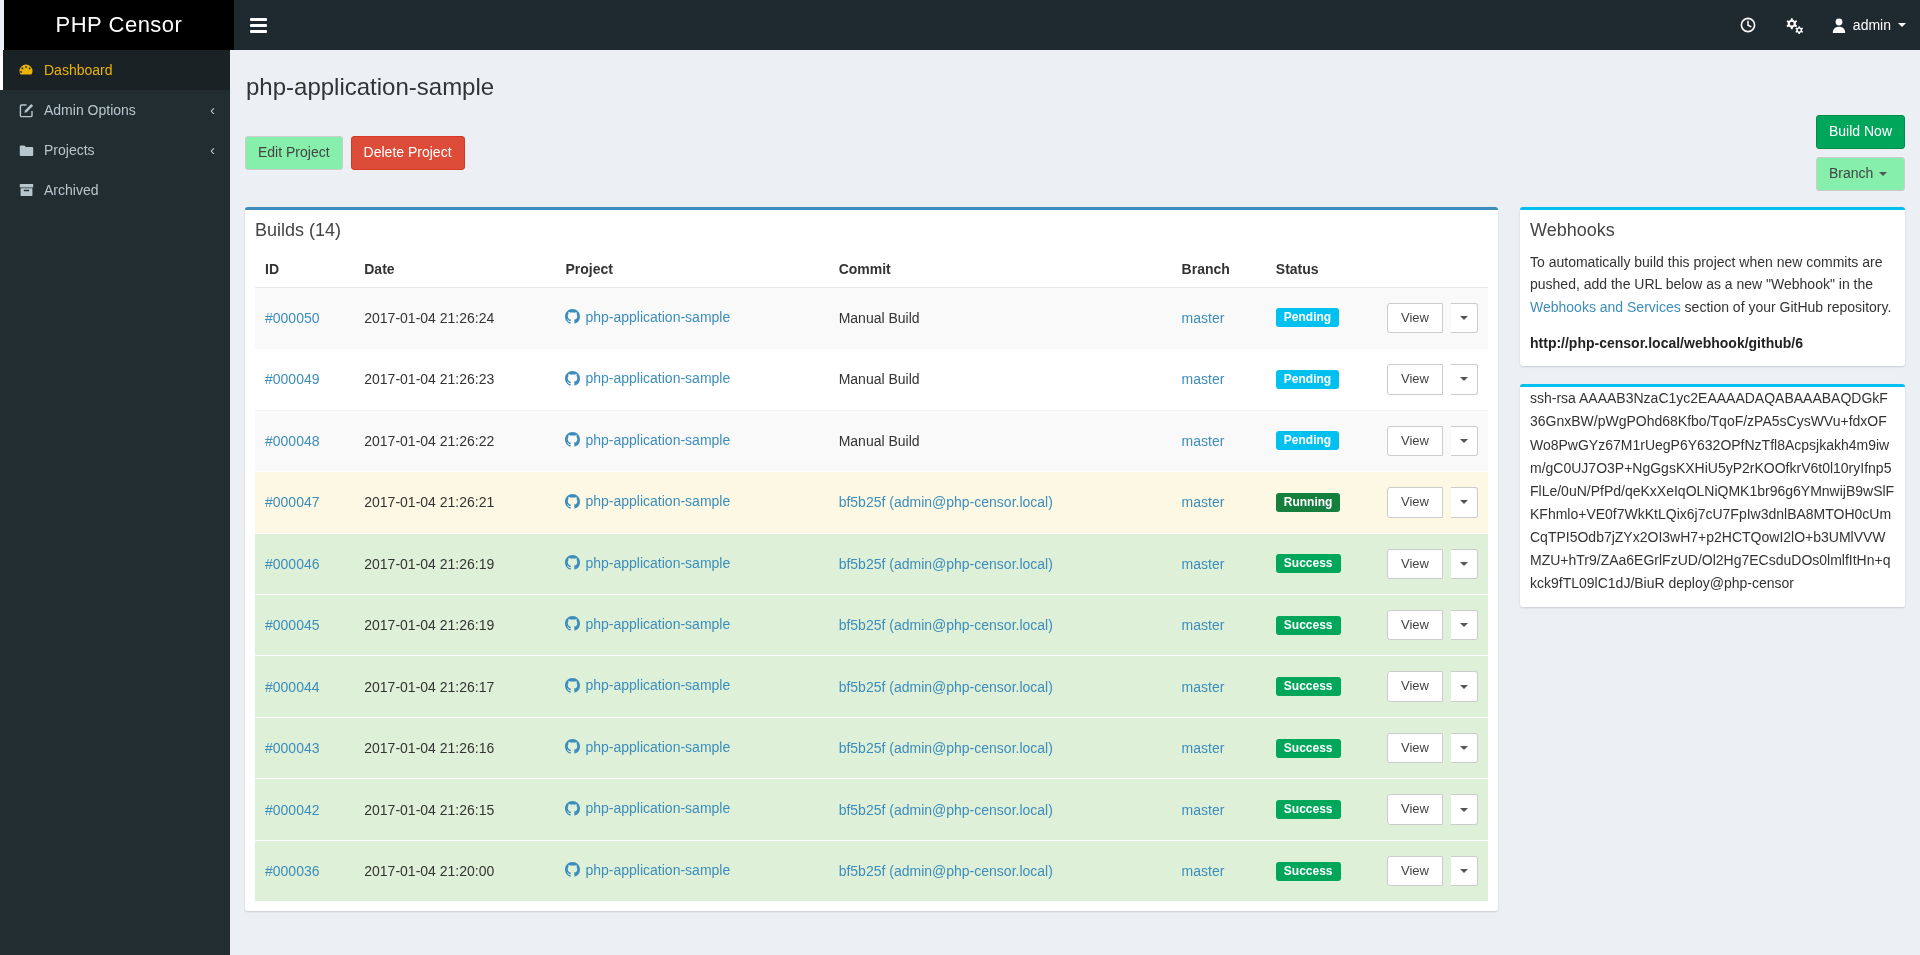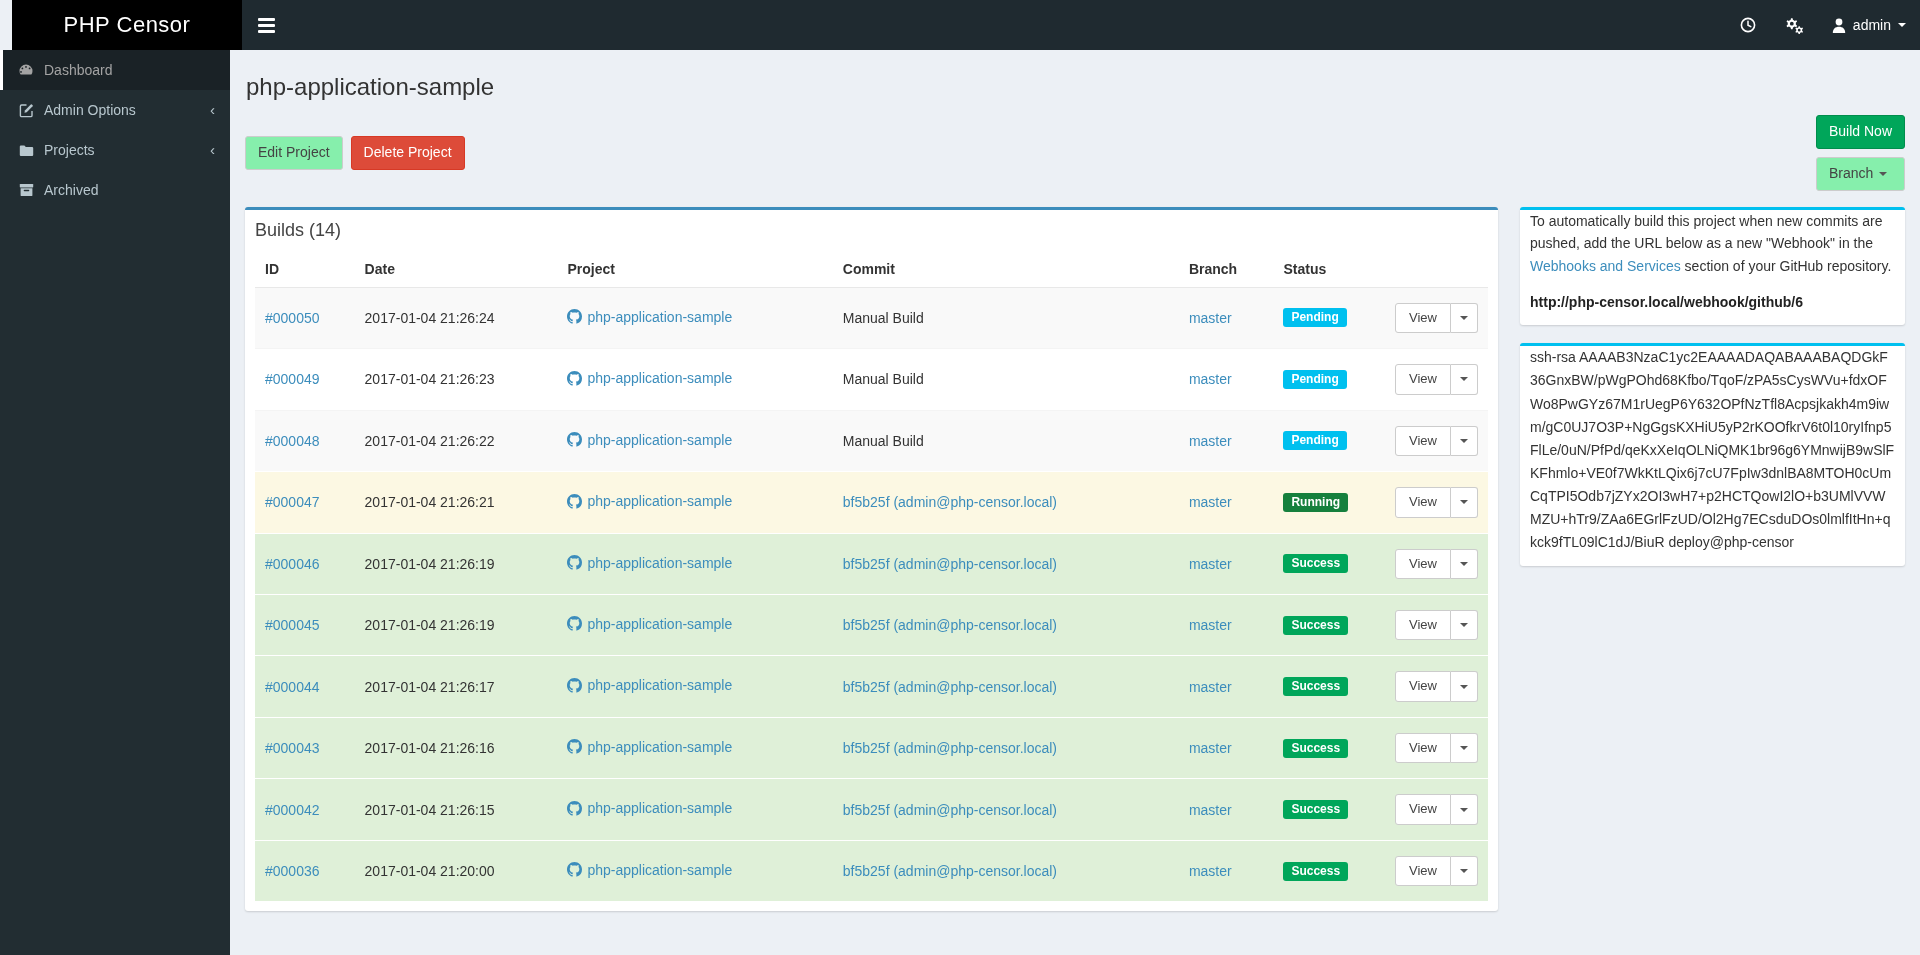--- a/index.html
+++ b/index.html
@@ -4,21 +4,21 @@
 <style>
   * { margin:0; padding:0; box-sizing:border-box; }
   html,body { width:1920px; height:955px; overflow:hidden; }
   body {
     font-family:"Liberation Sans","DejaVu Sans",sans-serif;
     font-size:14px; color:#333; background:#ecf0f5;
   }
   a { text-decoration:none; color:#3c8dbc; cursor:pointer; }
 
   
-  .topbar { position:fixed; top:0; left:12px; right:0; height:50px; z-index:20; display:flex; }
+  .topbar { position:fixed; top:0; left:4px; right:0; height:50px; z-index:20; display:flex; }
   .logo {
     width:230px; height:50px; background:#000; color:#fff;
     display:flex; align-items:center; justify-content:center;
     font-size:22px; font-weight:400; letter-spacing:0.5px;
   }
   .navbar { flex:1; height:50px; background:#1f2a30; display:flex; align-items:center;justify-content:center; }
   .hamburger { width:48px; height:50px; display:flex; flex-direction:column; align-items:center; justify-content:center; gap:3px; cursor:pointer; background:transparent; border:none; }
   .hamburger span { display:block; width:17px; height:3px; background:#fff; border-radius:1px; }
   .nav-right { margin-left:auto; display:flex; align-items:center; height:50px; }
   .nav-icon-btn { height:50px; padding:0 14px; display:flex; align-items:center; gap:7px; color:#fff; background:transparent; border:none; cursor:pointer; font-size:14px; font-family:inherit; }
@@ -27,21 +27,21 @@
 
   
   .sidebar { position:fixed; top:50px; left:0; bottom:0; width:230px; background:#222d32; z-index:10; }
   .user-panel { background:#2c383e; padding:10px 15px; height:92px; display:flex; align-items:flex-start; gap:12px; }
   .avatar { width:45px; height:45px; border-radius:50%; background:#d8dce1; overflow:hidden; flex-shrink:0; position:relative; }
   .avatar .head { position:absolute; top:9px; left:50%; transform:translateX(-50%); width:16px; height:16px; border-radius:50%; background:#fff; }
   .avatar .body { position:absolute; top:27px; left:50%; transform:translateX(-50%); width:30px; height:22px; border-radius:50% 50% 0 0; background:#fff; }
   .user-greeting { color:#fff; font-weight:700; font-size:14px; margin-top:8px; }
   .menu { list-style:none; }
   .menu-item { display:flex; align-items:center; gap:10px; padding:12px 15px 12px 15px; color:#b8c7ce; cursor:pointer; border-left:3px solid transparent; font-size:14px; }
-  .menu-item.active { background:#1a2226; color:#a3a3a3; border-left-color:#fff; }
+  .menu-item.active { background:#1a2226; color:#eab308; border-left-color:#fff; }
   .menu-item .mi-icon { width:16px; display:flex; justify-content:center; flex-shrink:0; }
   .menu-item .chev { margin-left:auto; font-size:15px; line-height:10px; color:#b8c7ce; }
 
   
   .content-wrapper { margin-left:230px; padding:15px 15px 0 15px; min-height:905px; margin-top:50px; }
   .page-title { font-size:24px; font-weight:400; color:#333; margin:8px 0 14px 1px; }
   .action-bar { display:flex; align-items:center; margin-bottom:16px; }
   .action-bar .right-group { margin-left:auto; display:flex; gap:8px;flex-direction:column; }
 
   .btn { display:inline-flex; align-items:center; gap:6px; font-family:inherit; font-size:14px; padding:6px 12px; border-radius:3px; border:1px solid #ccc; background:#86efac; color:#444; cursor:pointer; line-height:1.42; }
@@ -69,21 +69,21 @@
   tr.tone-success td { background:#dff0d8; border-top-color:#fff; }
   .col-id { width:100px; } .col-date { width:205px; } .col-project { width:278px; }
   .col-commit { width:350px; } .col-branch { width:95px; } .col-status { width:112px; }
   .col-action { width:90px; text-align:right; }
   .project-link { display:inline-flex; align-items:center; gap:5px; }
   .project-link svg { flex-shrink:0; }
   .label { display:inline-block; padding:3px 8px 4px 8px; font-size:12px; font-weight:700; color:#fff; border-radius:3px; line-height:1; }
   .label-pending { background:#00c0ef; }
   .label-running { background:#15803d; }
   .label-success { background:#00a65a; }
-  .btn-split { display:inline-flex; }
+  .btn-split { display:inline-flex;gap:8px; }
   .btn-split .btn { padding:5px 13px; font-size:13px; border-radius:3px 0 0 3px; background:#fff; }
   .btn-split .caret-btn { padding:5px 9px; border-left:0; border-radius:0 3px 3px 0; }
   .btn-split .caret { border-top-color:#555; }
 
   
   .pagination { display:inline-flex; margin:26px 0 0 1px; border-radius:3px; overflow:hidden; box-shadow:0 1px 1px rgba(0,0,0,0.08); }
   .page-btn { min-width:33px; height:31px; display:flex; align-items:center; justify-content:center; background:#fff; border:1px solid #ddd; color:#777; font-size:14px; cursor:pointer; font-family:inherit; }
   .page-btn + .page-btn { border-left:0; }
   .page-btn.active { background:#3c8dbc; border-color:#357ca5; color:#fff; font-weight:700; }
 
@@ -448,20 +448,21 @@
       </div>
 
       <div class="pagination" id="pagination">
           <button class="page-btn active">1</button>
           <button class="page-btn">2</button>
         </div>
     </div>
 
     <div class="col-side">
       <div class="box box-info">
+        <div class="box-header">Webhooks</div>
         <div class="box-body padded">
           <p><span>To automatically build this project when new commits are pushed, add the URL below as a new "Webhook" in the </span><a>Webhooks and Services</a><span> section of your GitHub repository.</span></p>
           <p class="webhook-url">http://php-censor.local/webhook/github/6</p>
         </div>
       </div>
 
       <div class="box box-info">
         <div class="box-body padded">
           <div class="public-key">ssh-rsa AAAAB3NzaC1yc2EAAAADAQABAAABAQDGkF36GnxBW/pWgPOhd68Kfbo/TqoF/zPA5sCysWVu+fdxOFWo8PwGYz67M1rUegP6Y632OPfNzTfl8Acpsjkakh4m9iwm/gC0UJ7O3P+NgGgsKXHiU5yP2rKOOfkrV6t0l10ryIfnp5FlLe/0uN/PfPd/qeKxXeIqOLNiQMK1br96g6YMnwijB9wSlFKFhmlo+VE0f7WkKtLQix6j7cU7FpIw3dnlBA8MTOH0cUmCqTPI5Odb7jZYx2OI3wH7+p2HCTQowI2lO+b3UMlVVWMZU+hTr9/ZAa6EGrlFzUD/Ol2Hg7ECsduDOs0lmlfItHn+qkck9fTL09lC1dJ/BiuR deploy@php-censor</div>
         </div>

